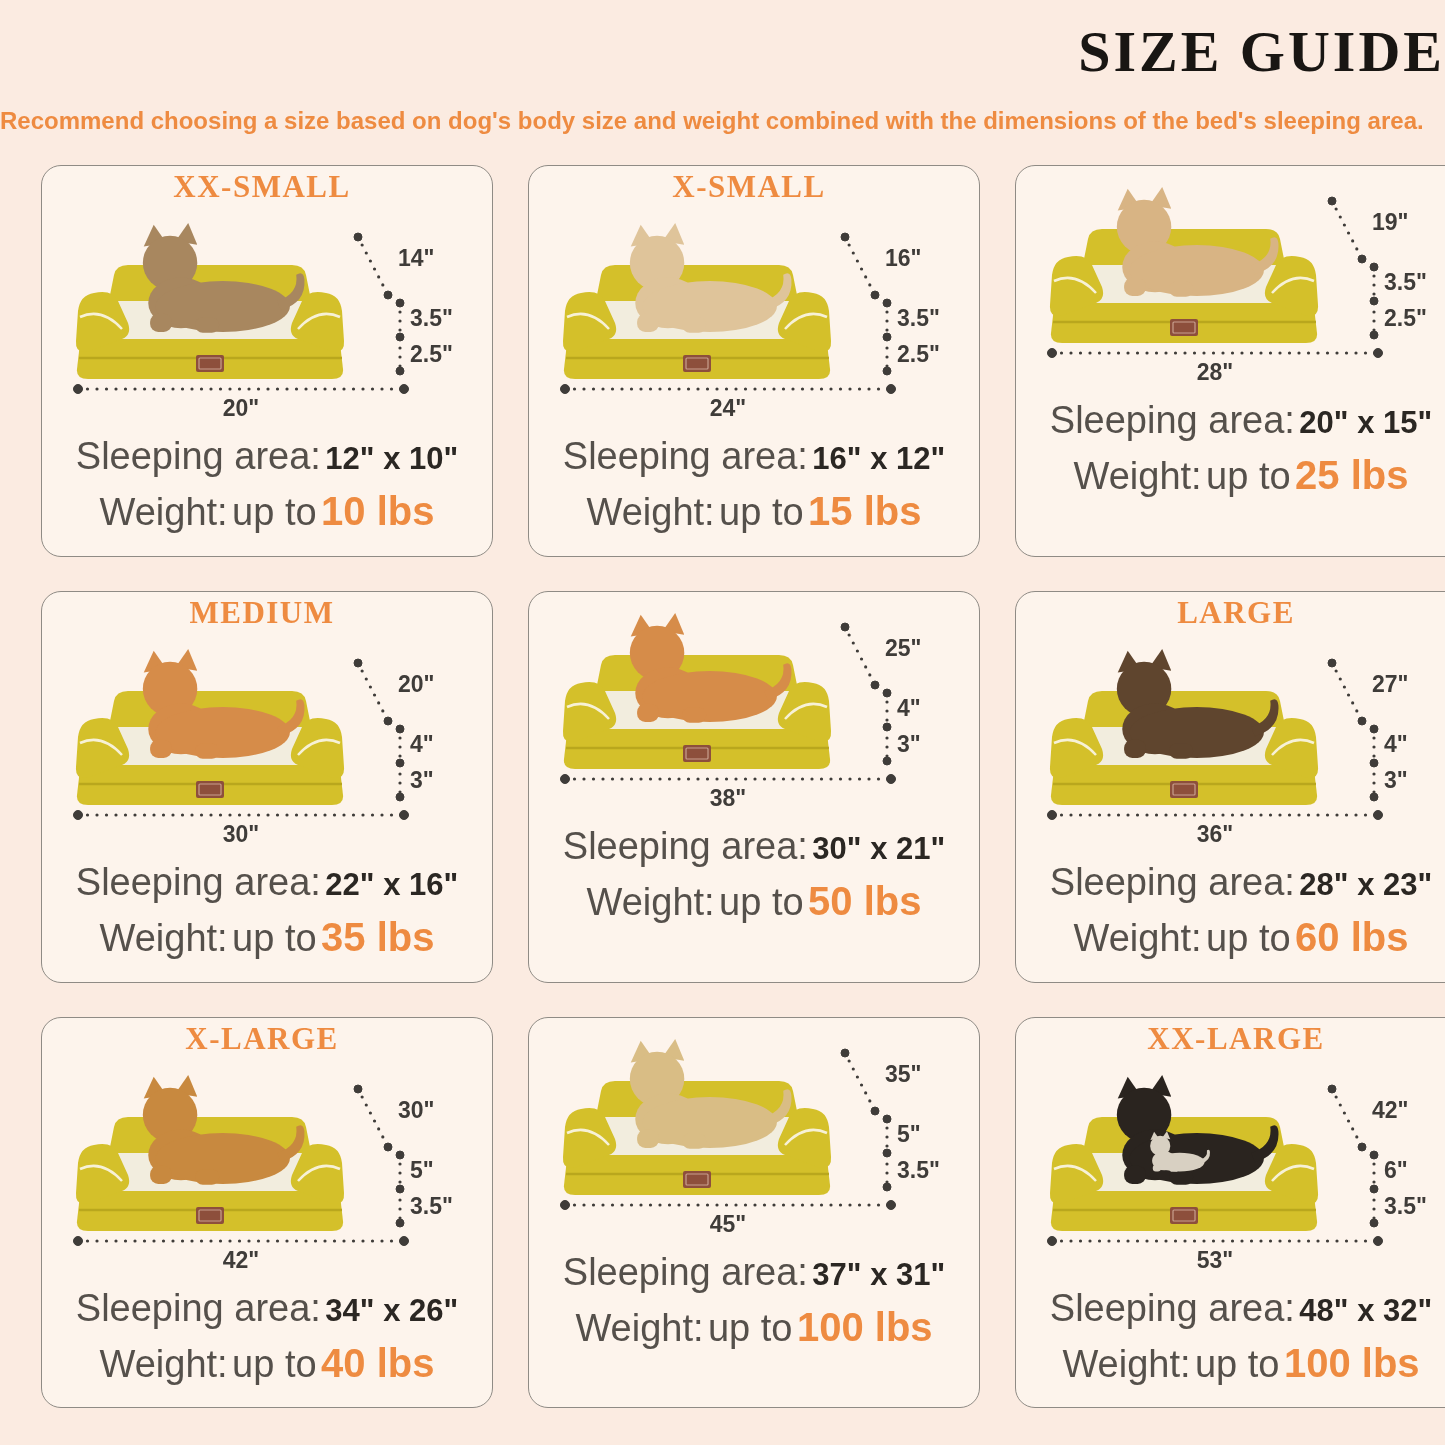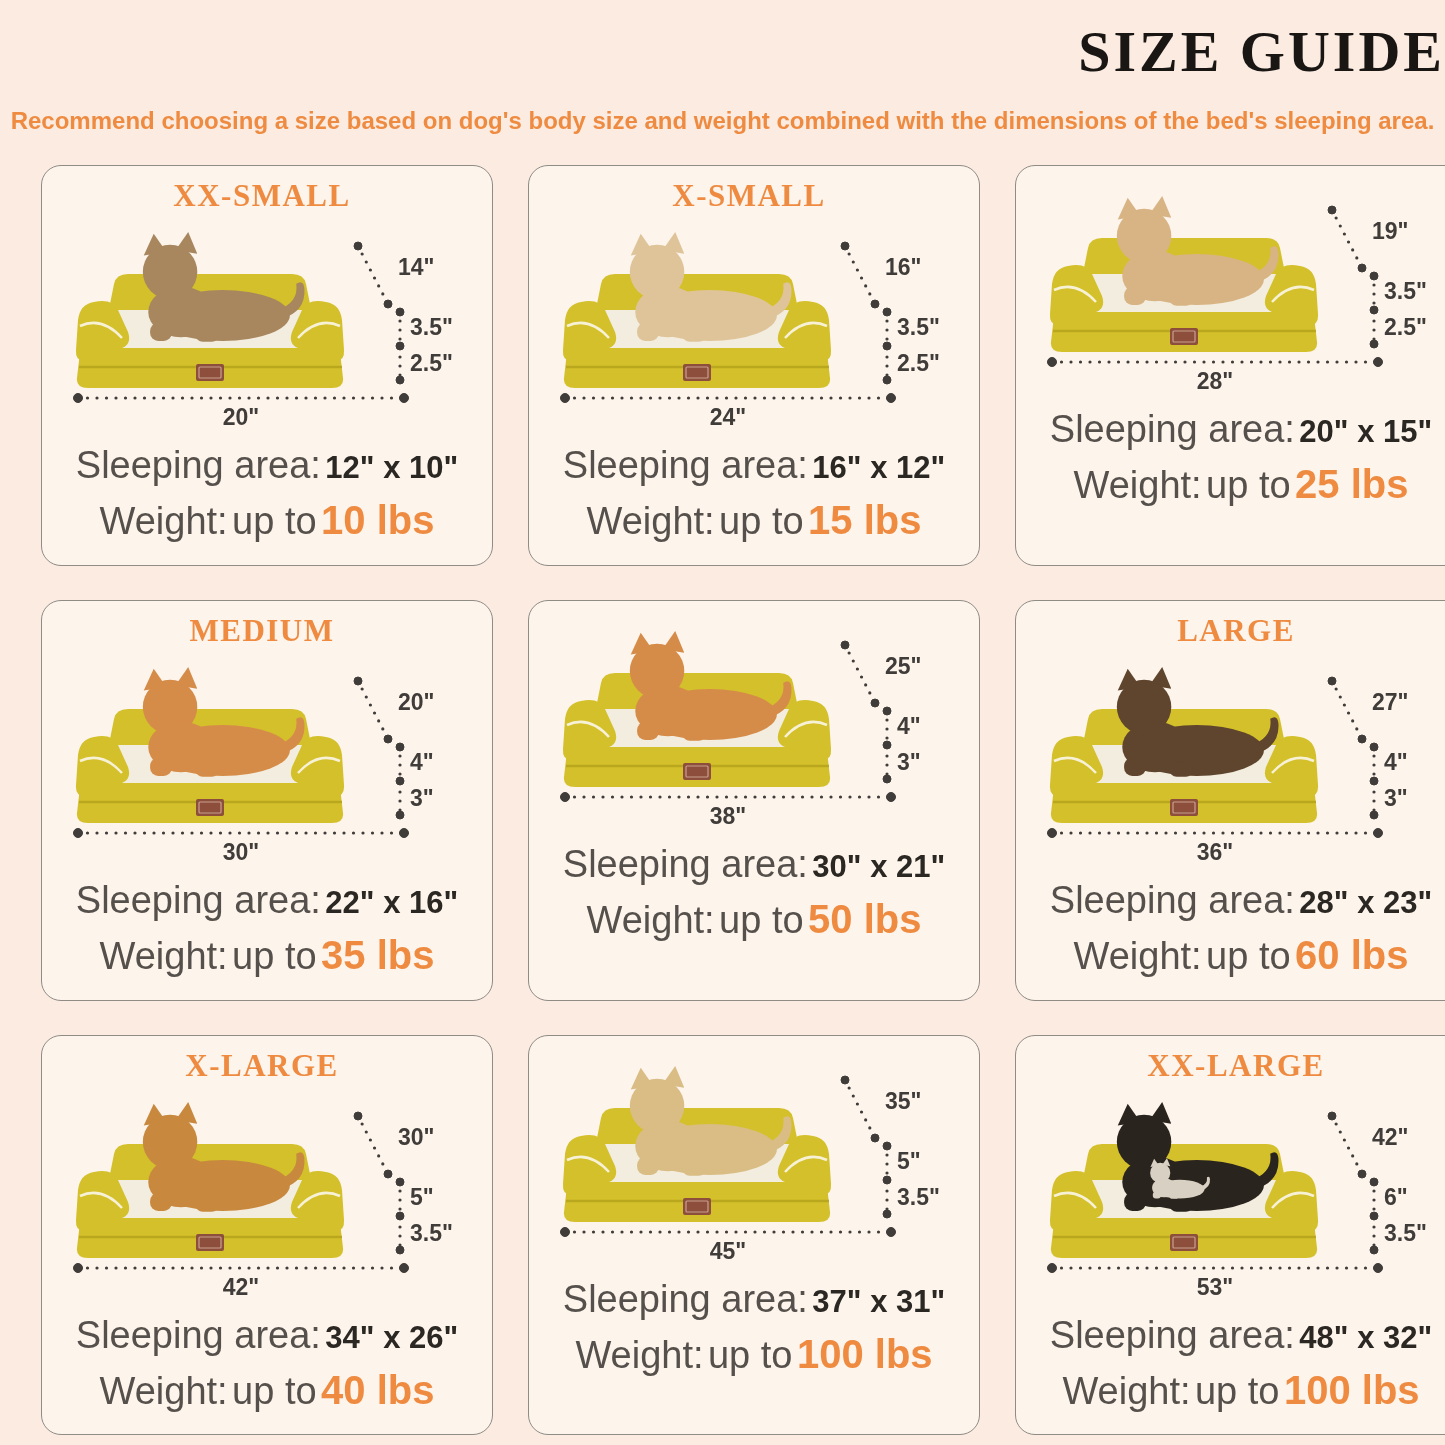--- a/index.html
+++ b/index.html
@@ -16,32 +16,32 @@
     font-family:"Liberation Sans","DejaVu Sans",sans-serif;
     color:var(--value-color);
     padding:18px 0 26px;
   }
   .page-title{
     font-family:"Liberation Serif","DejaVu Serif",serif;
     font-size:58px;font-weight:700;letter-spacing:3px;
     text-align:right;color:var(--title-color);
   }
   .subtitle{
-    margin-top:22px;text-align:center;
+    margin-top:22px;text-align:left;
     font-size:24px;font-weight:700;color:var(--accent-orange);
   }
   .grid{
     margin:30px 22px 0;
     display:grid;grid-template-columns:repeat(3,1fr);gap:34px 16px;
   }
   .card{
     background:var(--card-background);
     border:1.5px solid var(--card-border);
     border-radius:20px;
-    padding:12px 10px 18px;
+    padding:3px 10px 18px;
     text-align:center;
     margin-left:19px;
   }
   .card-title{
     font-family:"Liberation Serif","DejaVu Serif",serif;
     font-size:31px;font-weight:700;letter-spacing:1.5px;
     color:var(--accent-orange);
   }
   .size-note{font-size:22px;font-weight:600;letter-spacing:0;margin-left:10px}
   .stage{position:relative;width:430px;height:215px;margin:8px auto 4px}

